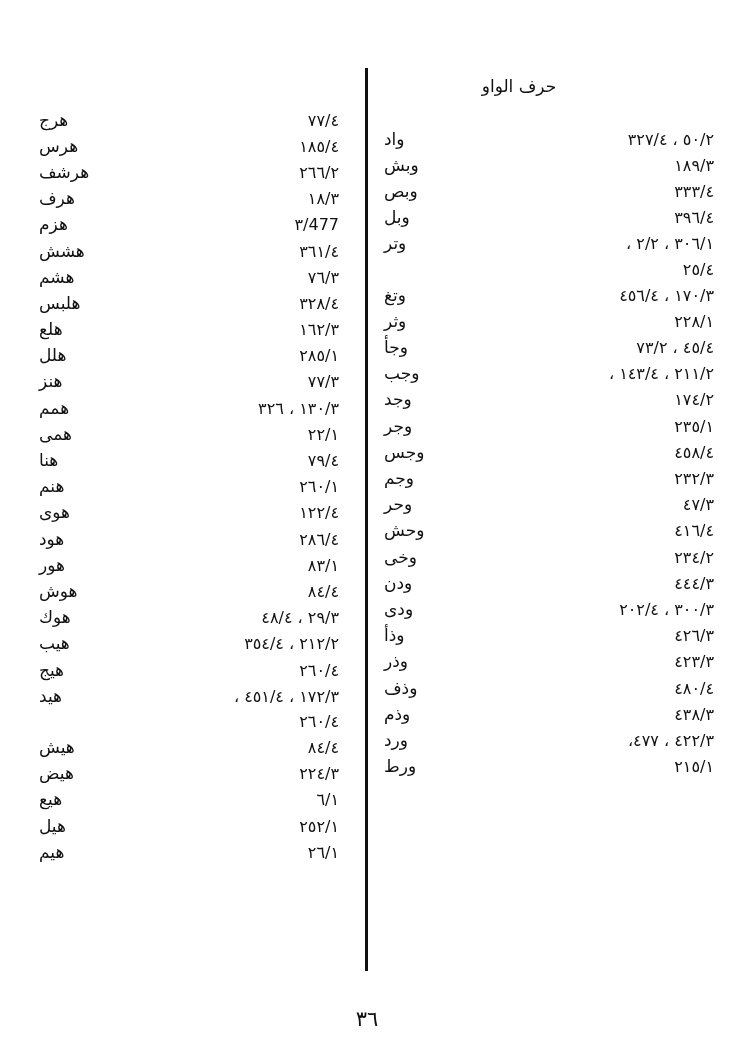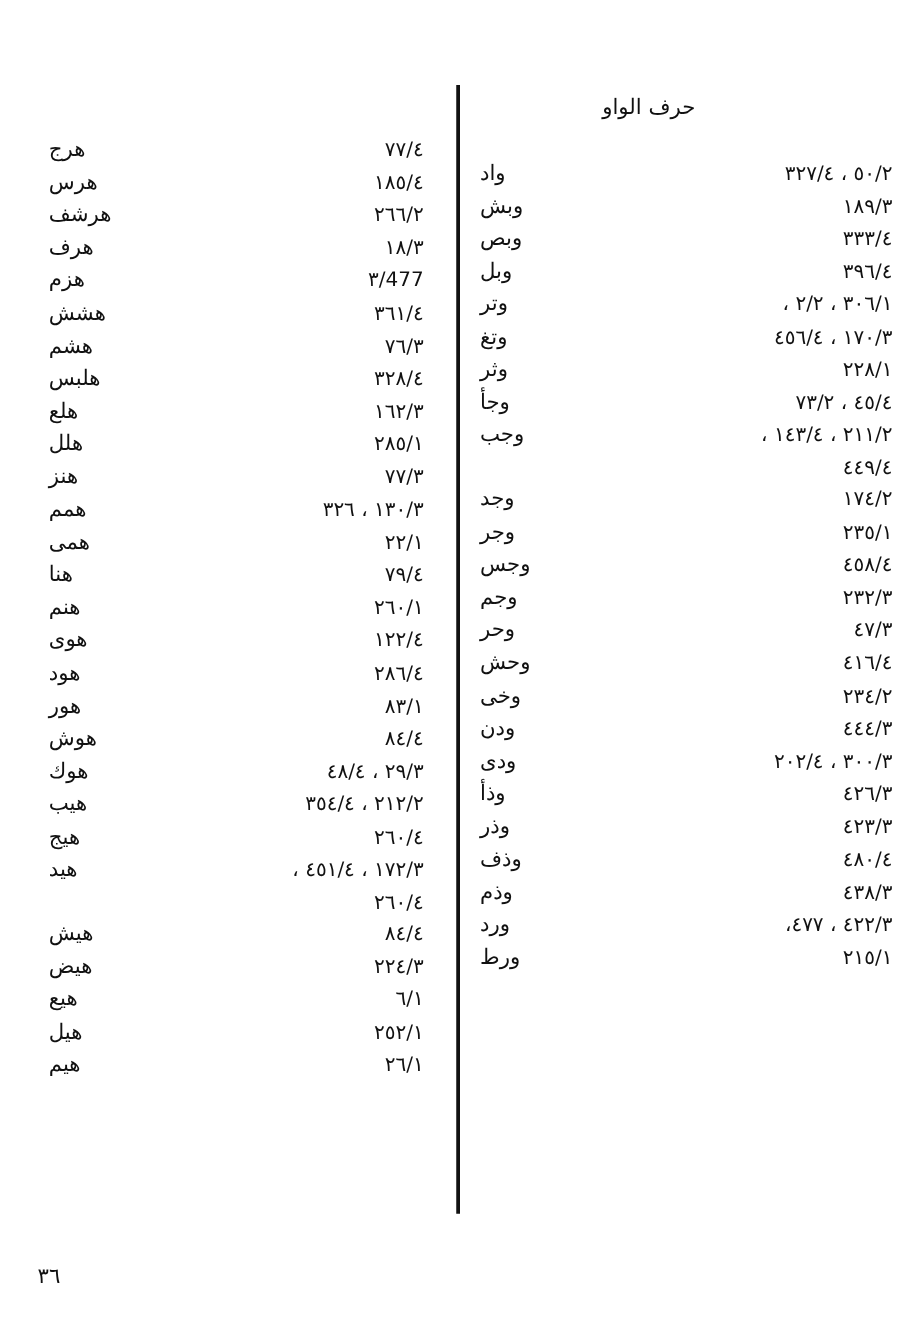--- a/index.html
+++ b/index.html
@@ -73,23 +73,22 @@
     direction: rtl;
     font-size: 16px;
     letter-spacing: 0.3px;
   }
 
   .page-number {
     position: absolute;
     bottom: 24px;
     left: 0;
     right: 0;
-    text-align: left;
-    font-size: 17px;
-    padding-left: 30px;
+    text-align: center;
+    font-size: 21px;
   }
 </style>
 </head>
 <body>
 
 <div class="page">
 
   <div class="divider"></div>
 
   <div class="col col-a">
@@ -234,38 +233,38 @@
         </tr>
         <tr>
           <td class="refs">٣٩٦/٤</td>
           <td class="word">وبل</td>
         </tr>
         <tr>
           <td class="refs">٣٠٦/١ ، ٢/٢ ،</td>
           <td class="word">وتر</td>
         </tr>
         <tr>
+          <td class="refs">٢٥/٤</td>
+          <td class="word"></td>
+        </tr>
+        <tr>
           <td class="refs">١٧٠/٣ ، ٤٥٦/٤</td>
           <td class="word">وتغ</td>
         </tr>
         <tr>
           <td class="refs">٢٢٨/١</td>
           <td class="word">وثر</td>
         </tr>
         <tr>
           <td class="refs">٤٥/٤ ، ٧٣/٢</td>
           <td class="word">وجأ</td>
         </tr>
         <tr>
           <td class="refs">٢١١/٢ ، ١٤٣/٤ ،</td>
           <td class="word">وجب</td>
-        </tr>
-        <tr>
-          <td class="refs">٤٤٩/٤</td>
-          <td class="word"></td>
         </tr>
         <tr>
           <td class="refs">١٧٤/٢</td>
           <td class="word">وجد</td>
         </tr>
         <tr>
           <td class="refs">٢٣٥/١</td>
           <td class="word">وجر</td>
         </tr>
         <tr>

